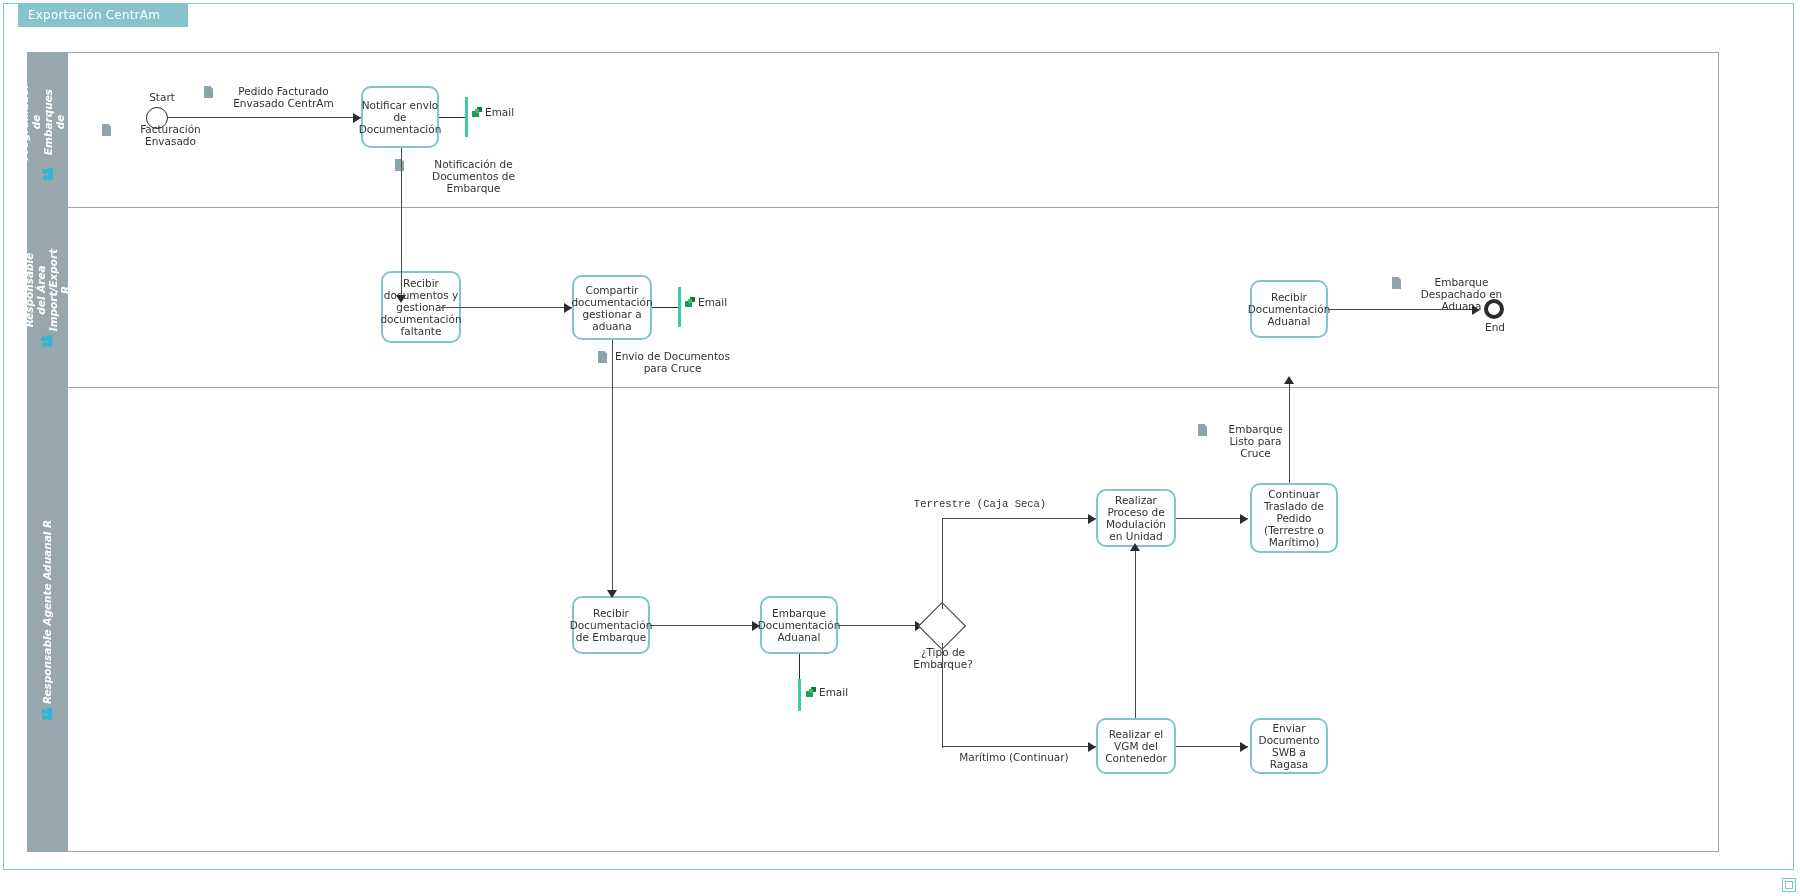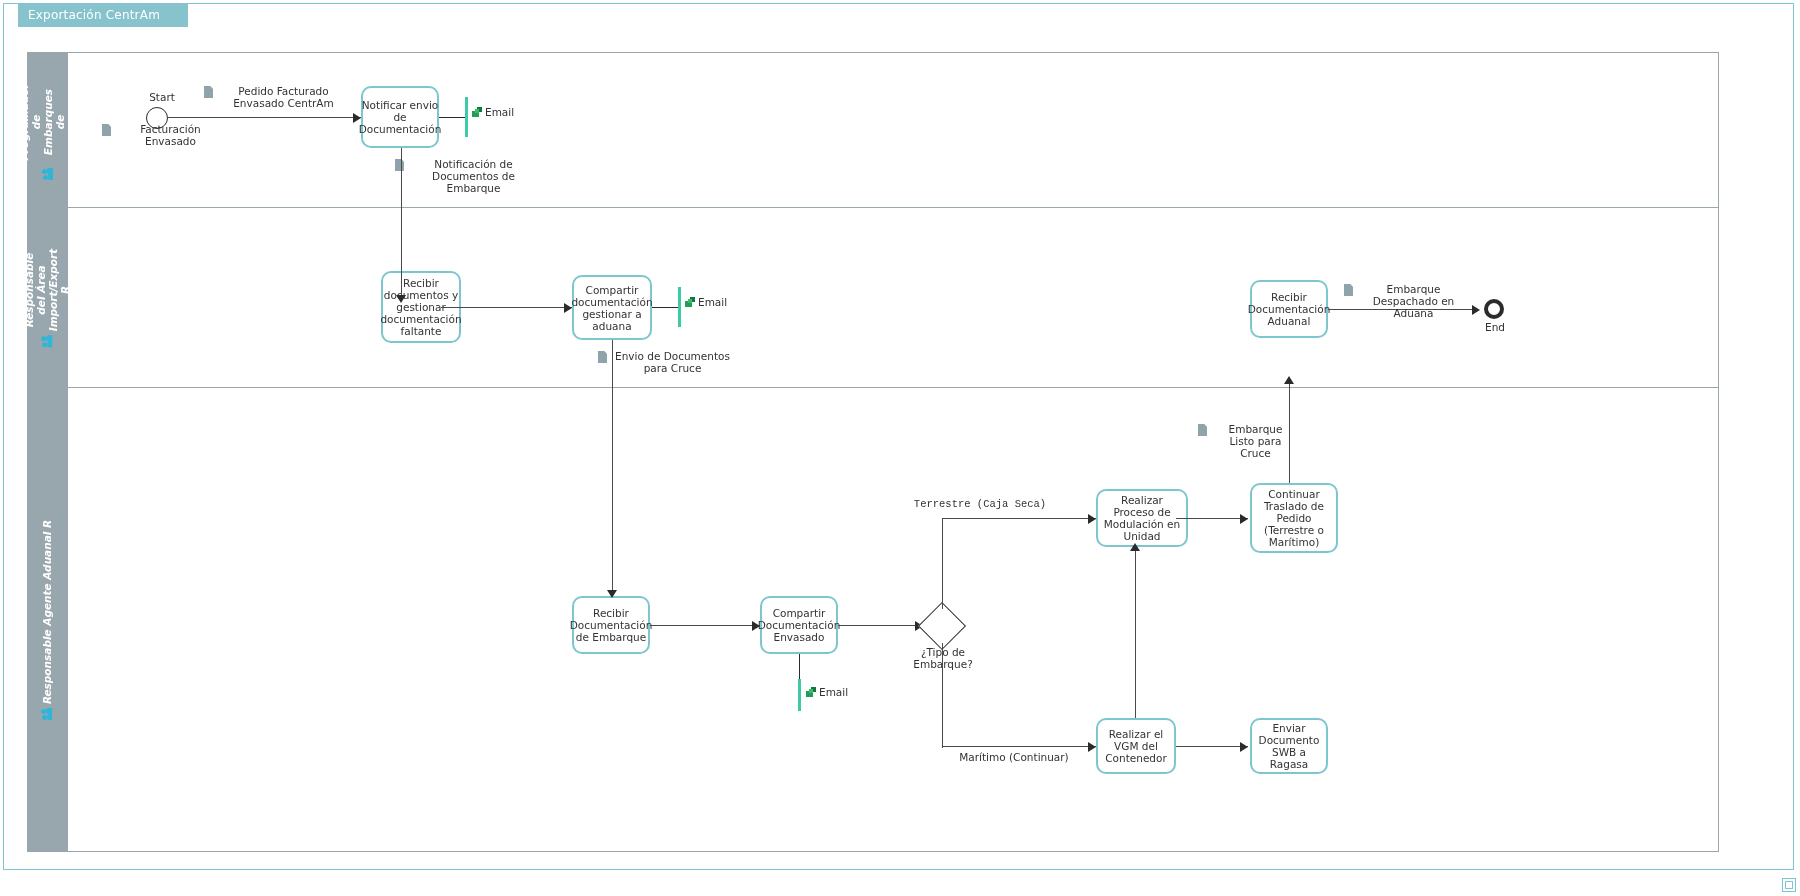--- a/index.html
+++ b/index.html
@@ -173,21 +173,21 @@
           <span class="dtxt">Envio de Documentos para Cruce</span>
         </div>
 
         <div class="task" style="left:1182px;top:72px;width:78px;height:58px;">Recibir Documentación Aduanal</div>
 
         <div class="ln h" style="left:1260px;top:101px;width:150px;"></div>
         <div class="arw r" style="left:1404px;top:97px;"></div>
         <div class="event end" style="left:1416px;top:91px;width:20px;height:20px;"></div>
         <div class="lbl" style="left:1404px;top:113px;width:46px;">End</div>
 
-        <div class="dataobj" style="left:1276px;top:68px;width:122px;margin-top:7px;">
+        <div class="dataobj" style="left:1324px;top:68px;width:122px;">
           <span class="doc-ic"></span>
           <span class="dtxt">Embarque Despachado en Aduana</span>
         </div>
 
       </div>
     </div>
 
     <div class="lane last" style="top:335px;height:464px;">
       <div class="lane-header">
         <div class="lane-title">
@@ -200,21 +200,21 @@
           <span>Responsable Agente Aduanal R</span>
         </div>
       </div>
       <div class="lane-body">
 
         <div class="task" style="left:504px;top:208px;width:78px;height:58px;">Recibir Documentación de Embarque</div>
 
         <div class="ln h" style="left:582px;top:237px;width:110px;"></div>
         <div class="arw r" style="left:684px;top:233px;"></div>
 
-        <div class="task" style="left:692px;top:208px;width:78px;height:58px;">Compartir Documentación Envasado</div>
+        <div class="task" style="left:692px;top:208px;width:78px;height:58px;">Embarque Documentación Aduanal</div>
 
         <div class="ln v thin" style="left:731px;top:266px;height:26px;"></div>
         <div class="msg-bar" style="left:730px;top:291px;height:32px;"></div>
         <div class="email" style="left:738px;top:298px;">
           <span class="mail-ic">
               <b class="a"></b>
               <b class="b"></b>
               <b class="c"></b>
             </span>
           <span>Email</span>
@@ -224,21 +224,21 @@
         <div class="arw r" style="left:847px;top:233px;"></div>
 
         <div class="gateway" style="left:857px;top:221px;"></div>
         <div class="lbl wrap" style="left:842px;top:258px;width:66px;">¿Tipo de Embarque?</div>
 
         <div class="ln v" style="left:874px;top:130px;height:91px;"></div>
         <div class="ln h" style="left:874px;top:130px;width:154px;"></div>
         <div class="arw r" style="left:1020px;top:126px;"></div>
         <div class="lbl" style="left:840px;top:110px;width:144px;font-family:Liberation Mono, monospace;">Terrestre (Caja Seca)</div>
 
-        <div class="task" style="left:1028px;top:101px;width:92px;height:58px;">Realizar Proceso de Modulación en Unidad</div>
+        <div class="task" style="left:1028px;top:101px;width:80px;height:58px;">Realizar Proceso de Modulación en Unidad</div>
 
         <div class="ln h" style="left:1108px;top:130px;width:72px;"></div>
         <div class="arw r" style="left:1172px;top:126px;"></div>
 
         <div class="task" style="left:1182px;top:95px;width:88px;height:70px;">Continuar Traslado de Pedido (Terrestre o Marítimo)</div>
 
         <div class="ln v" style="left:1221px;top:-4px;height:99px;"></div>
         <div class="arw u" style="left:1216px;top:-12px;"></div>
 
         <div class="dataobj" style="left:1130px;top:35px;width:98px;">

